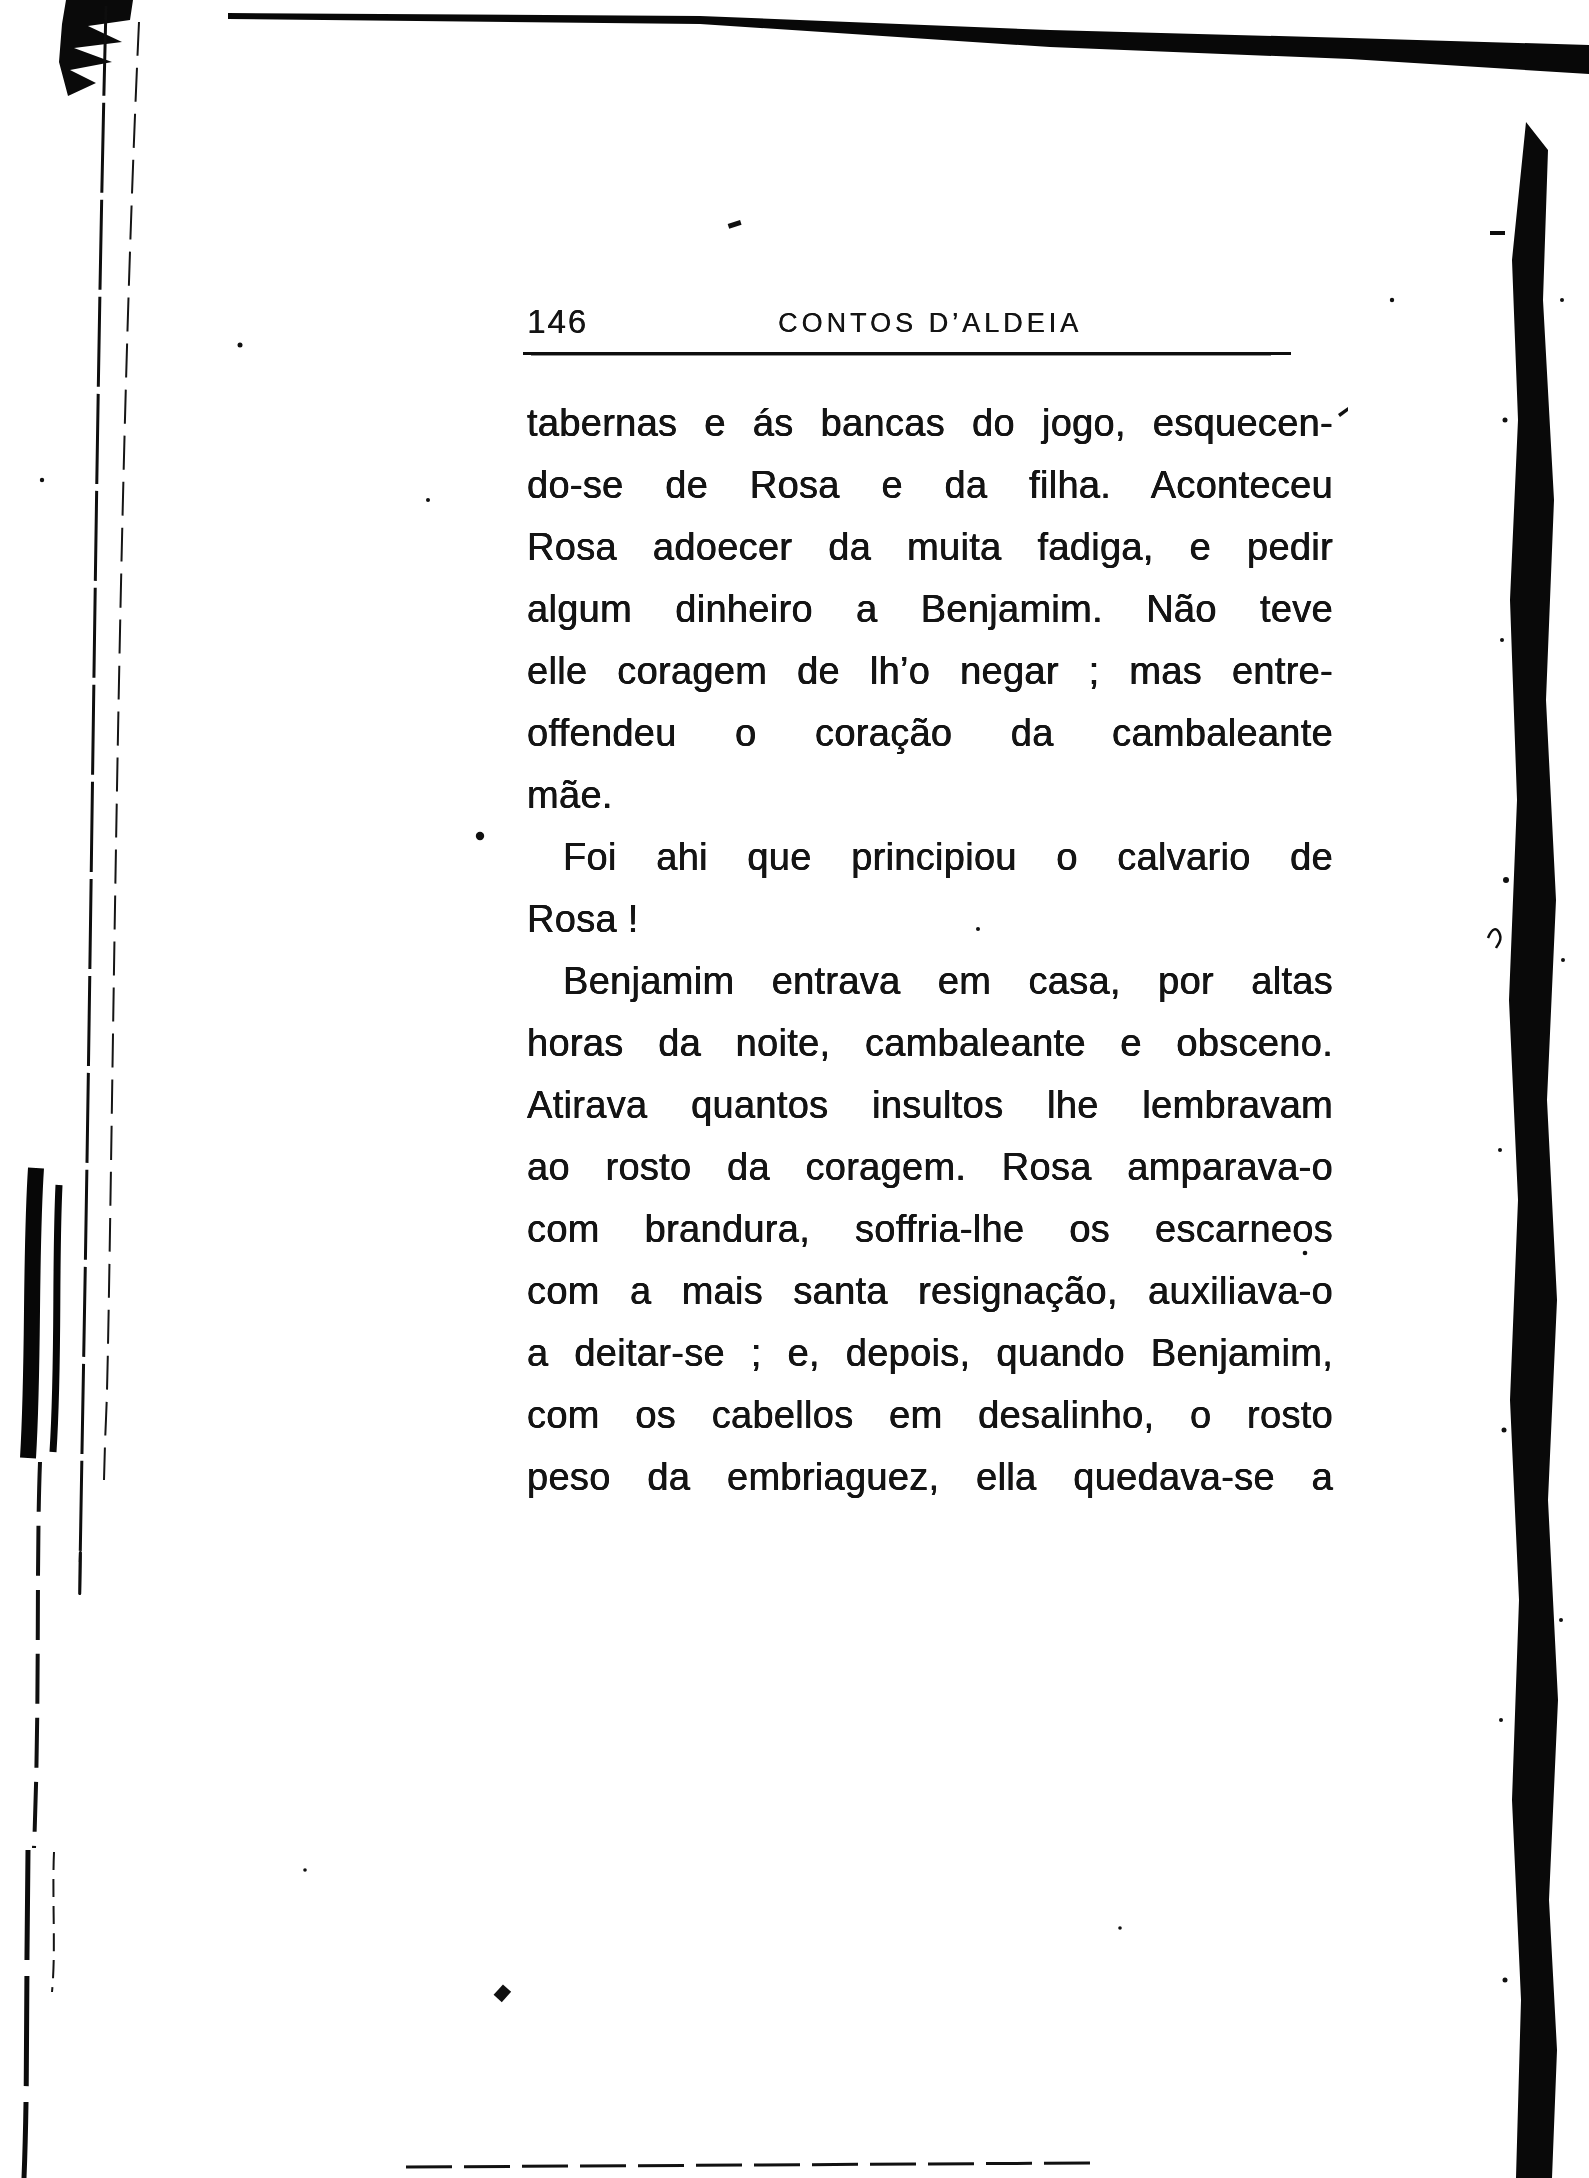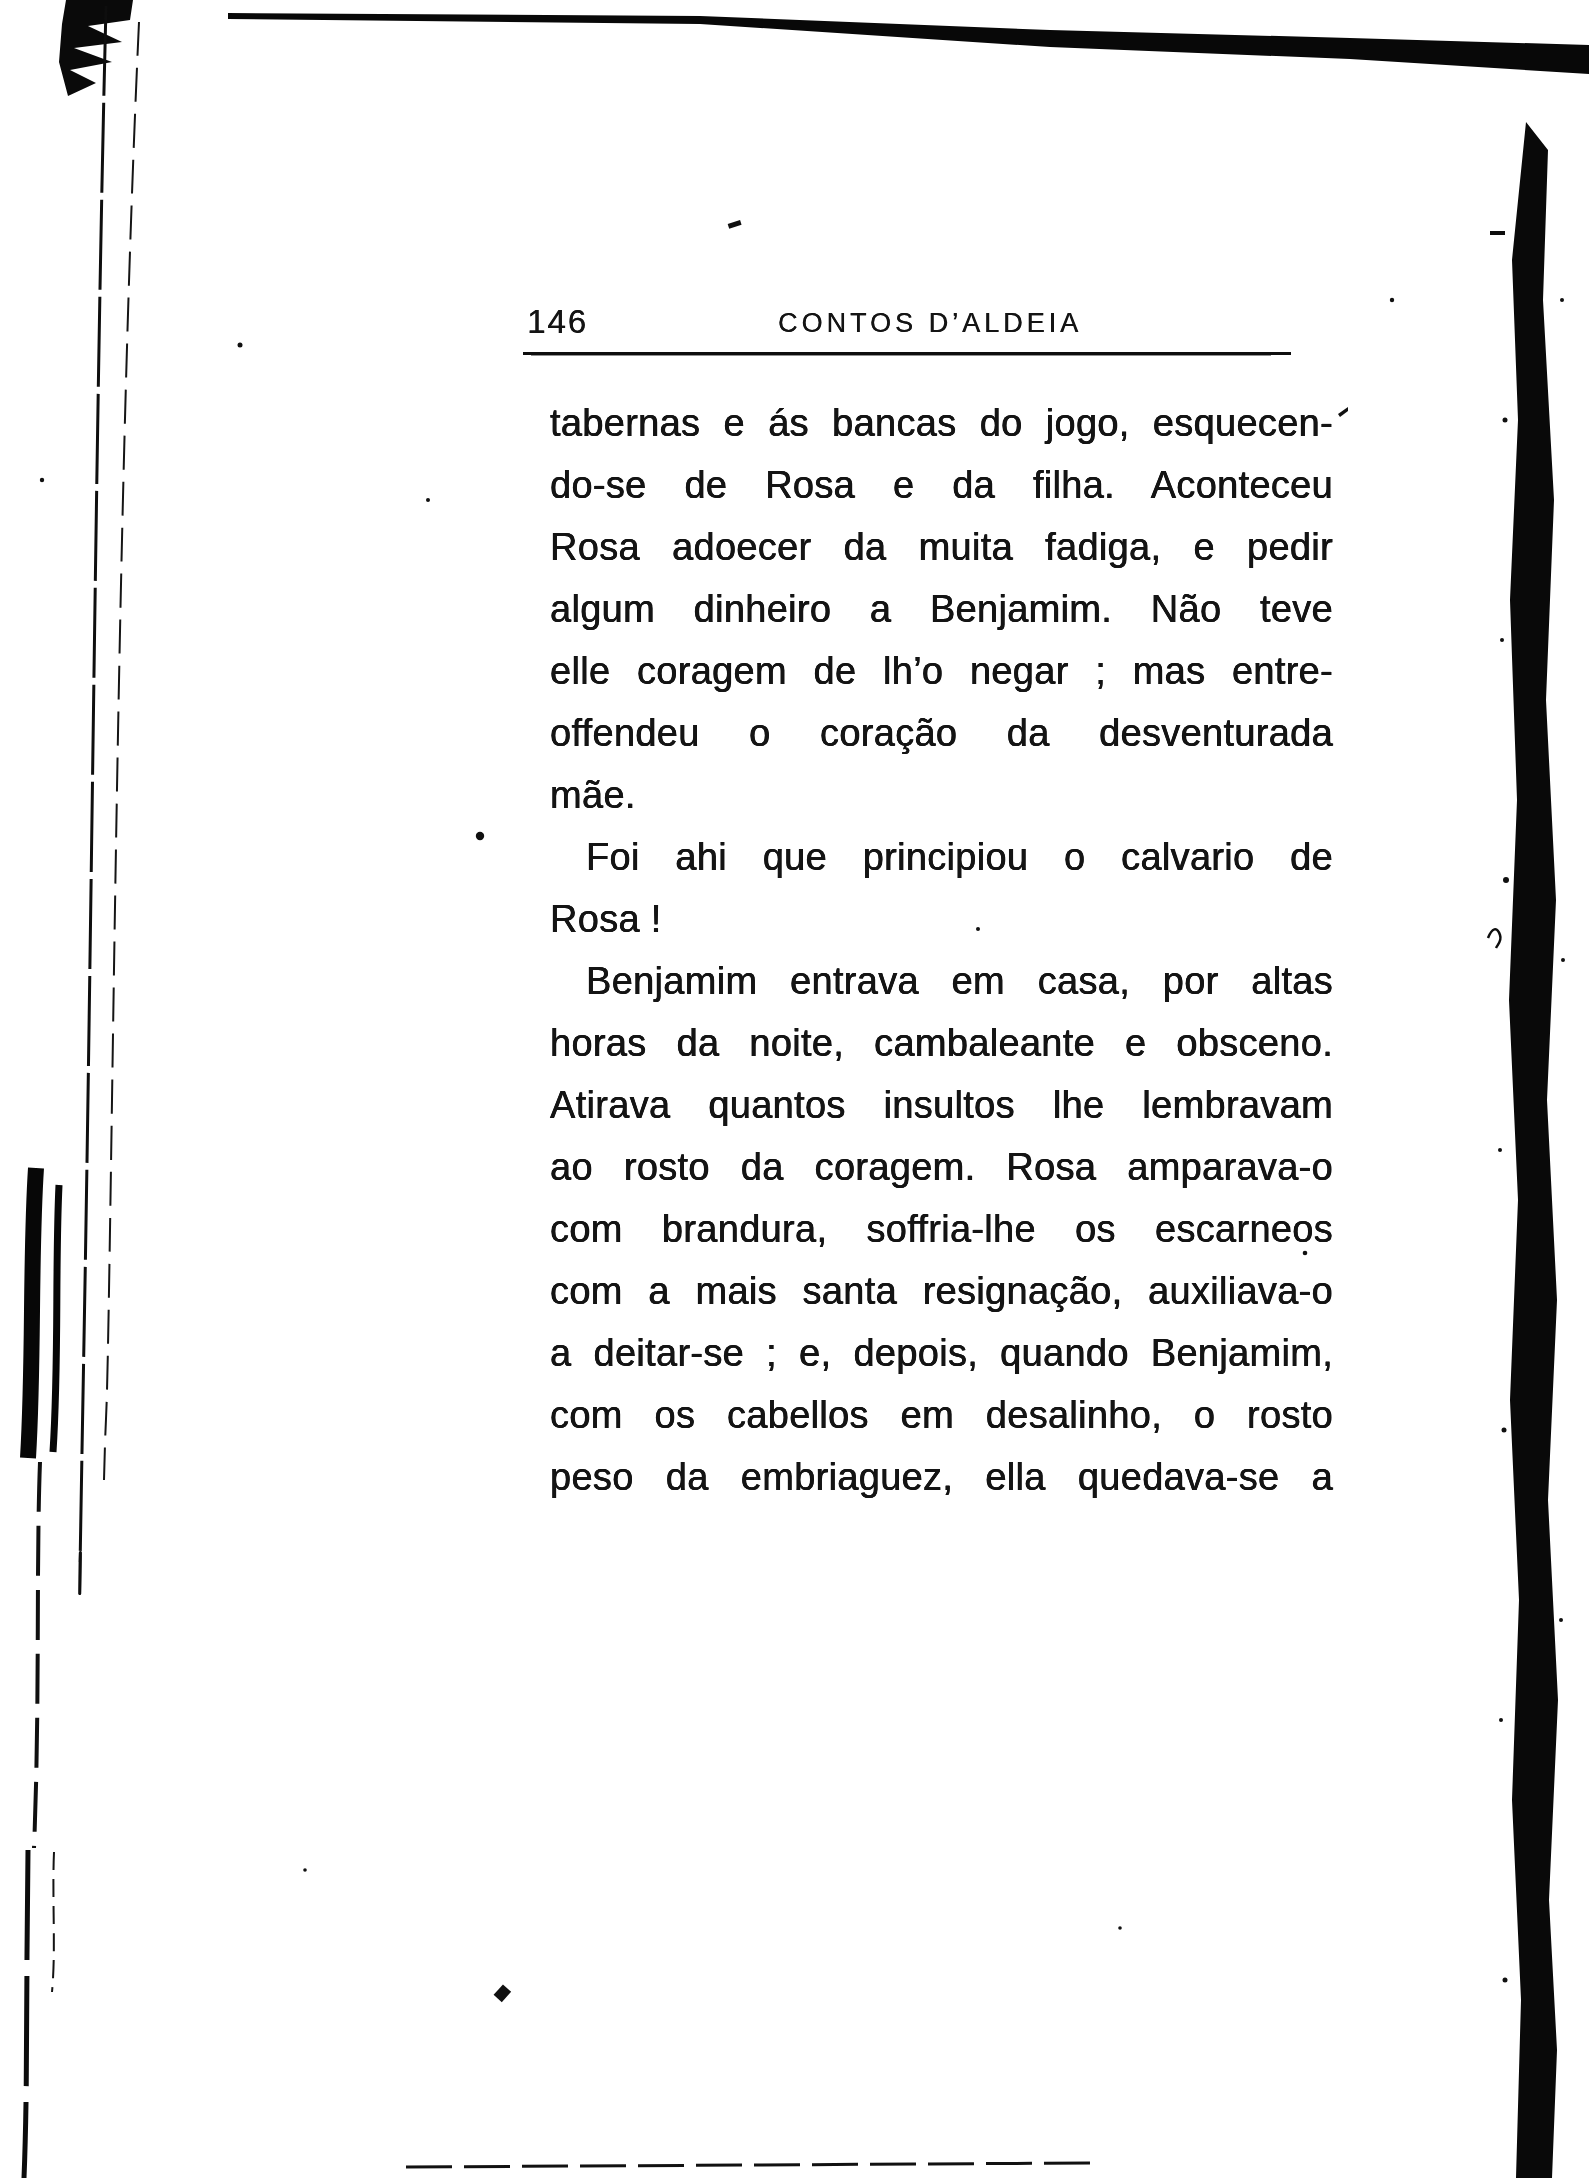--- a/index.html
+++ b/index.html
@@ -37,21 +37,20 @@
   }
   .body-block{
     position:absolute;left:527px;top:392px;width:806px;
     font-size:38px;line-height:62px;letter-spacing:0.3px;
     text-shadow:0.35px 0 0 currentColor,-0.25px 0 0 currentColor;
   }
   .bline{
     text-align:justify;
     text-align-last:justify;
     height:62px;
-    margin-left:23px;
   }
   .bline.noj{text-align-last:left;}
   .bline.ind{text-indent:36px;}
 </style>
 </head>
 <body>
 
 <div class="page">
 
   <svg class="artifacts" width="1589" height="2178" viewBox="0 0 1589 2178" xmlns="http://www.w3.org/2000/svg">
@@ -107,21 +106,21 @@
   <div class="pageno">146</div>
   <div class="running-title">CONTOS D’ALDEIA</div>
   <div class="head-rule"></div>
 
   <div class="body-block">
     <div class="bline">tabernas e ás bancas do jogo, esquecen-</div>
     <div class="bline">do-se de Rosa e da filha. Aconteceu</div>
     <div class="bline">Rosa adoecer da muita fadiga, e pedir</div>
     <div class="bline">algum dinheiro a Benjamim. Não teve</div>
     <div class="bline">elle coragem de lh’o negar ; mas entre-</div>
-    <div class="bline">offendeu o coração da desventurada</div>
+    <div class="bline">offendeu o coração da cambaleante</div>
     <div class="bline noj">mãe.</div>
     <div class="bline ind">Foi ahi que principiou o calvario de</div>
     <div class="bline noj">Rosa !</div>
     <div class="bline ind">Benjamim entrava em casa, por altas</div>
     <div class="bline">horas da noite, cambaleante e obsceno.</div>
     <div class="bline">Atirava quantos insultos lhe lembravam</div>
     <div class="bline">ao rosto da coragem. Rosa amparava-o</div>
     <div class="bline">com brandura, soffria-lhe os escarneos</div>
     <div class="bline">com a mais santa resignação, auxiliava-o</div>
     <div class="bline">a deitar-se ; e, depois, quando Benjamim,</div>

